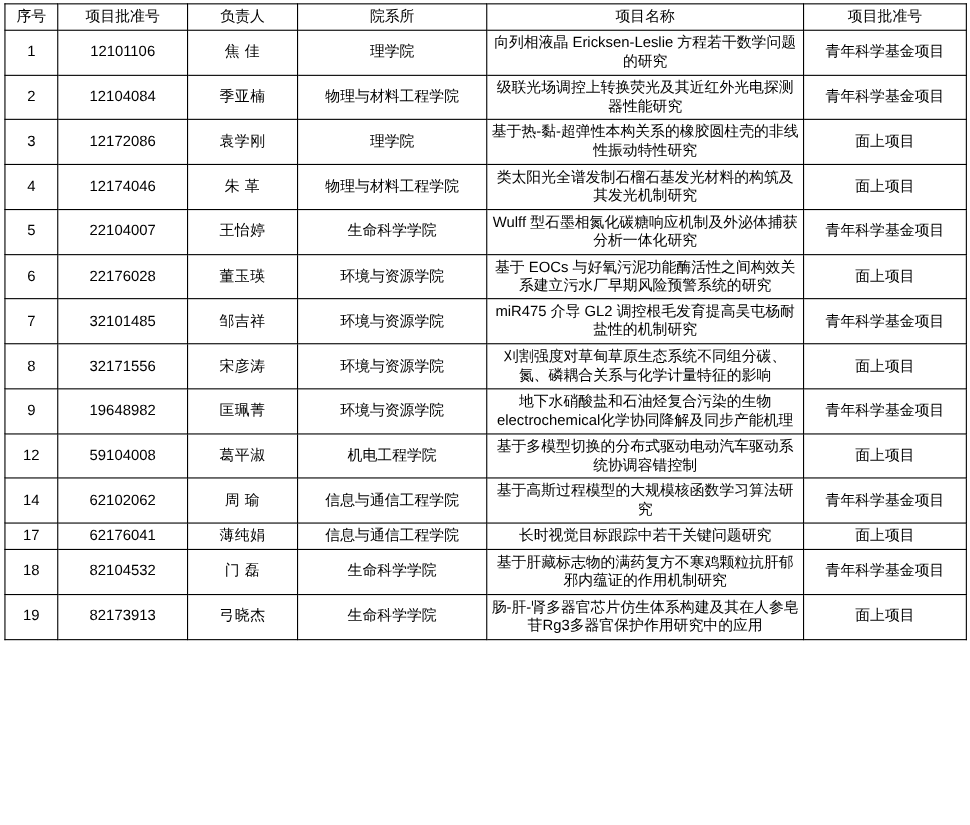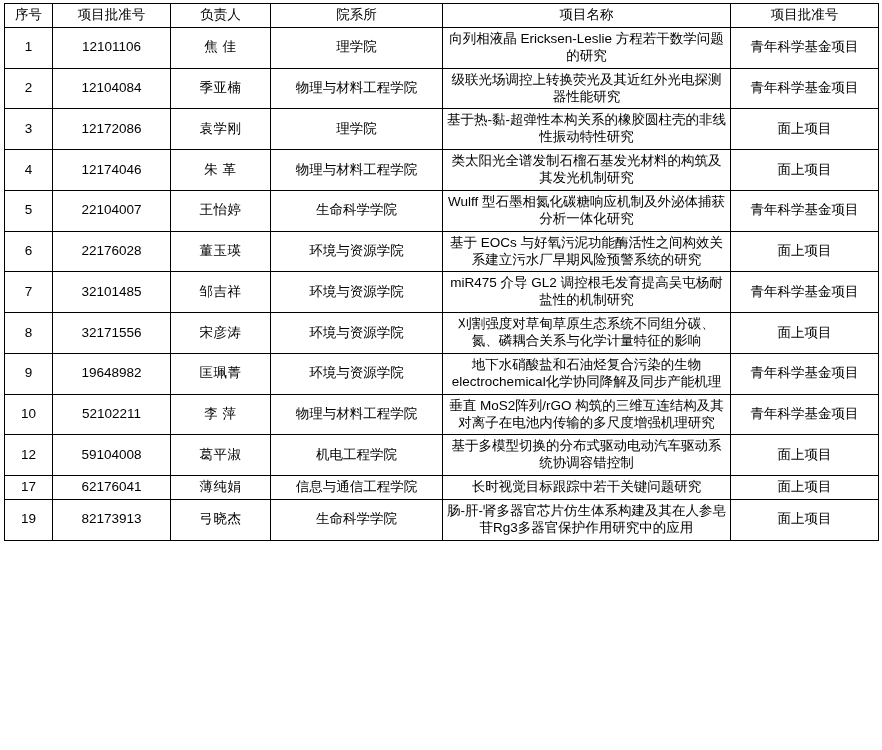--- a/index.html
+++ b/index.html
@@ -147,44 +147,52 @@
       </tr>
       <tr>
         <td>9</td>
         <td>19648982</td>
         <td class="person-cell">匡珮菁</td>
         <td>环境与资源学院</td>
         <td class="title-cell two-line">地下水硝酸盐和石油烃复合污染的生物electrochemical化学协同降解及同步产能机理</td>
         <td>青年科学基金项目</td>
       </tr>
       <tr>
-        <td>10</td>
-        <td>52102211</td>
-        <td class="person-cell">李 萍</td>
-        <td>物理与材料工程学院</td>
-        <td class="title-cell two-line">垂直 MoS2阵列/rGO 构筑的三维互连结构及其对离子在电池内传输的多尺度增强机理研究</td>
-        <td>青年科学基金项目</td>
-      </tr>
-      <tr>
         <td>12</td>
         <td>59104008</td>
         <td class="person-cell">葛平淑</td>
         <td>机电工程学院</td>
         <td class="title-cell two-line">基于多模型切换的分布式驱动电动汽车驱动系统协调容错控制</td>
         <td>面上项目</td>
       </tr>
       <tr>
+        <td>14</td>
+        <td>62102062</td>
+        <td class="person-cell">周 瑜</td>
+        <td>信息与通信工程学院</td>
+        <td class="title-cell">基于高斯过程模型的大规模核函数学习算法研究</td>
+        <td>青年科学基金项目</td>
+      </tr>
+      <tr>
         <td>17</td>
         <td>62176041</td>
         <td class="person-cell">薄纯娟</td>
         <td>信息与通信工程学院</td>
         <td class="title-cell">长时视觉目标跟踪中若干关键问题研究</td>
         <td>面上项目</td>
       </tr>
       <tr>
+        <td>18</td>
+        <td>82104532</td>
+        <td class="person-cell">门 磊</td>
+        <td>生命科学学院</td>
+        <td class="title-cell two-line">基于肝藏标志物的满药复方不寒鸡颗粒抗肝郁邪内蕴证的作用机制研究</td>
+        <td>青年科学基金项目</td>
+      </tr>
+      <tr>
         <td>19</td>
         <td>82173913</td>
         <td class="person-cell">弓晓杰</td>
         <td>生命科学学院</td>
         <td class="title-cell two-line">肠-肝-肾多器官芯片仿生体系构建及其在人参皂苷Rg3多器官保护作用研究中的应用</td>
         <td>面上项目</td>
       </tr>
     </tbody>
   </table>
 </div>

